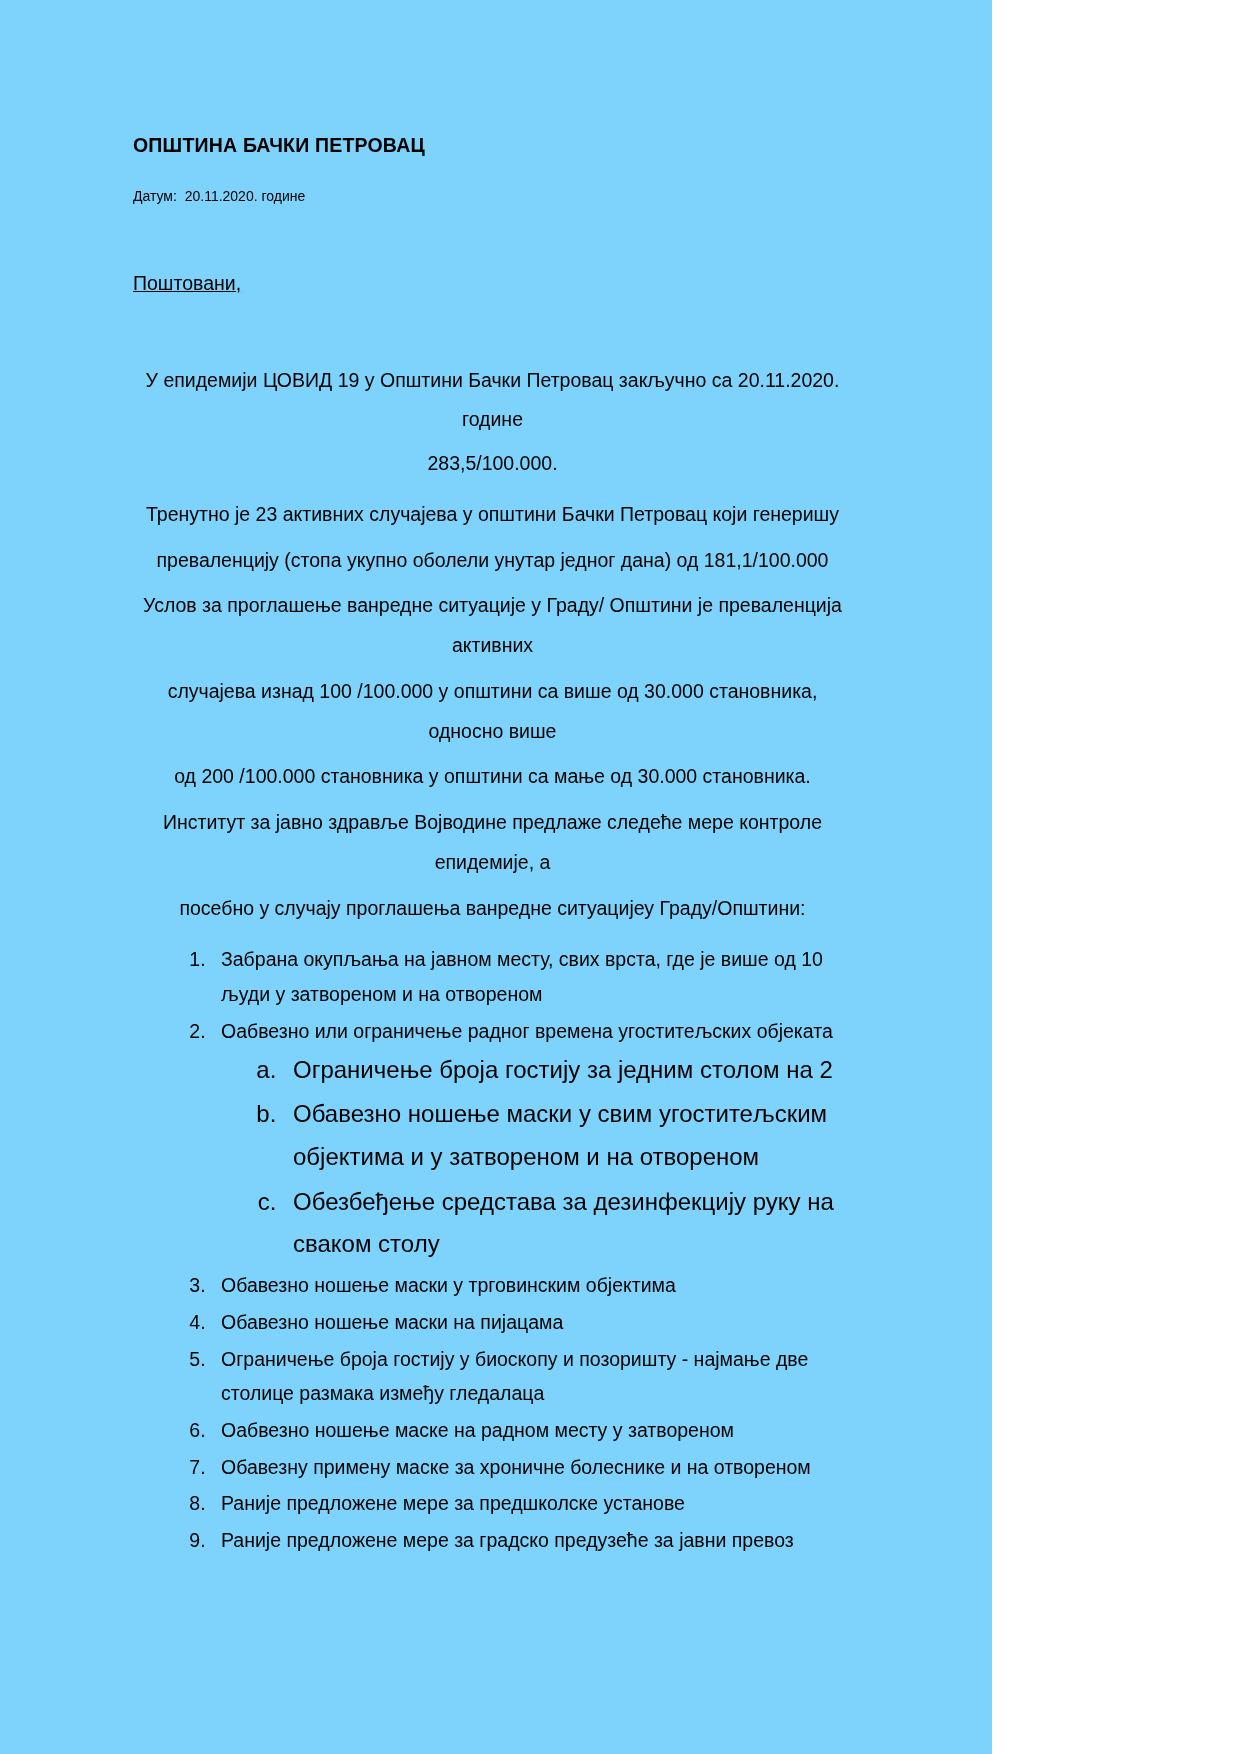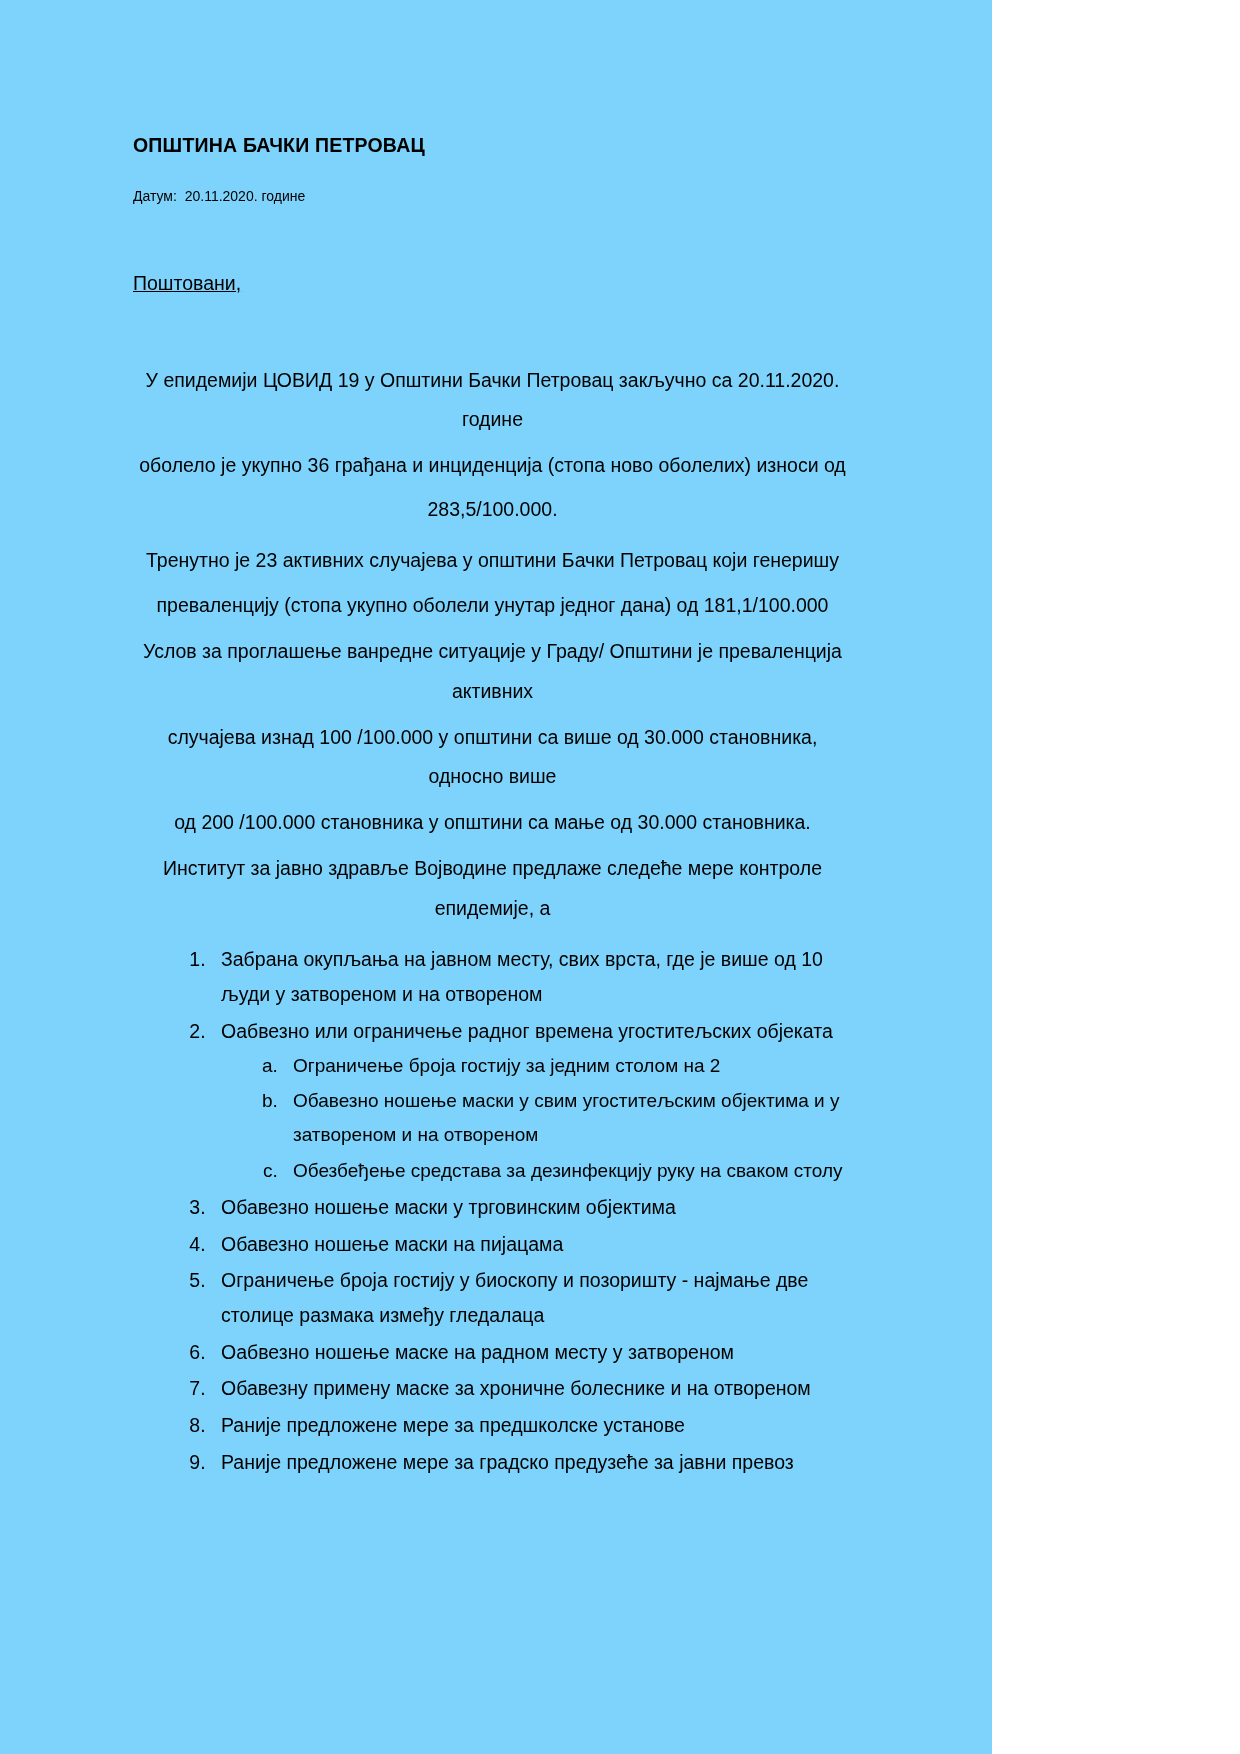--- a/index.html
+++ b/index.html
@@ -58,21 +58,21 @@
     margin: 14px 0 0 0;
     padding-left: 78px;
     list-style-position: outside;
     list-style-type: decimal;
   }
   ol.lvl1 > li {
     margin-bottom: 2px;
     padding-left: 10px;
   }
   ol.lvl2 {
-    font-size: 19px;
+    font-size: 24px;
     line-height: 1.78;
     margin: 0 0 0 0;
     padding-left: 62px;
     list-style-position: outside;
     list-style-type: lower-alpha;
   }
   ol.lvl2 > li {
     margin-bottom: 2px;
     padding-left: 10px;
   }
@@ -84,39 +84,39 @@
 <div class="page">
 
   <h1 class="doc-title">ОПШТИНА БАЧКИ ПЕТРОВАЦ</h1>
 
   <p class="meta-line">Датум:  20.11.2020. године</p>
 
   <p class="salutation">Поштовани,</p>
 
   <div>
     <p class="para">У епидемији ЦОВИД 19 у Општини Бачки Петровац закључно са 20.11.2020. године</p>
-    <p class="para">оболело је укупно 36 грађана и инциденција (стопа ново оболелих) износи од</p>
     <p class="para tight">283,5/100.000.</p>
   </div>
 
   <div class="gap-sm"></div>
 
   <div>
     <p class="para">Тренутно је 23 активних случајева у општини Бачки Петровац  који генеришу</p>
     <p class="para">преваленцију (стопа укупно оболели унутар једног дана) од 181,1/100.000</p>
   </div>
 
   <div>
     <p class="para">Услов за проглашење ванредне ситуације у Граду/ Општини је преваленција активних</p>
     <p class="para">случајева изнад 100 /100.000 у општини са више од 30.000 становника, односно више</p>
     <p class="para">од 200 /100.000 становника у општини са мање од 30.000 становника.</p>
   </div>
 
   <div>
     <p class="para">Институт за јавно здравље Војводине предлаже следеће мере контроле епидемије, а</p>
+    <p class="para">посебно у случају проглашења ванредне ситуацијеу Граду/Општини:</p>
   </div>
 
   <ol class="lvl1" id="measures-list">
       <li><span class="li-text">Забрана окупљања на јавном месту, свих врста, где је више од 10 људи у затвореном и на отвореном</span></li>
       <li><span class="li-text">Оабвезно или ограничење радног времена угоститељских објеката</span><ol class="lvl2">
           <li><span class="li-text">Ограничење броја гостију за једним столом на 2</span></li>
           <li><span class="li-text">Обавезно ношење маски у свим угоститељским објектима и у затвореном и на отвореном</span></li>
           <li><span class="li-text">Обезбеђење средстава за дезинфекцију руку на сваком столу</span></li>
         </ol></li>
       <li><span class="li-text">Обавезно ношење маски у трговинским објектима</span></li>

